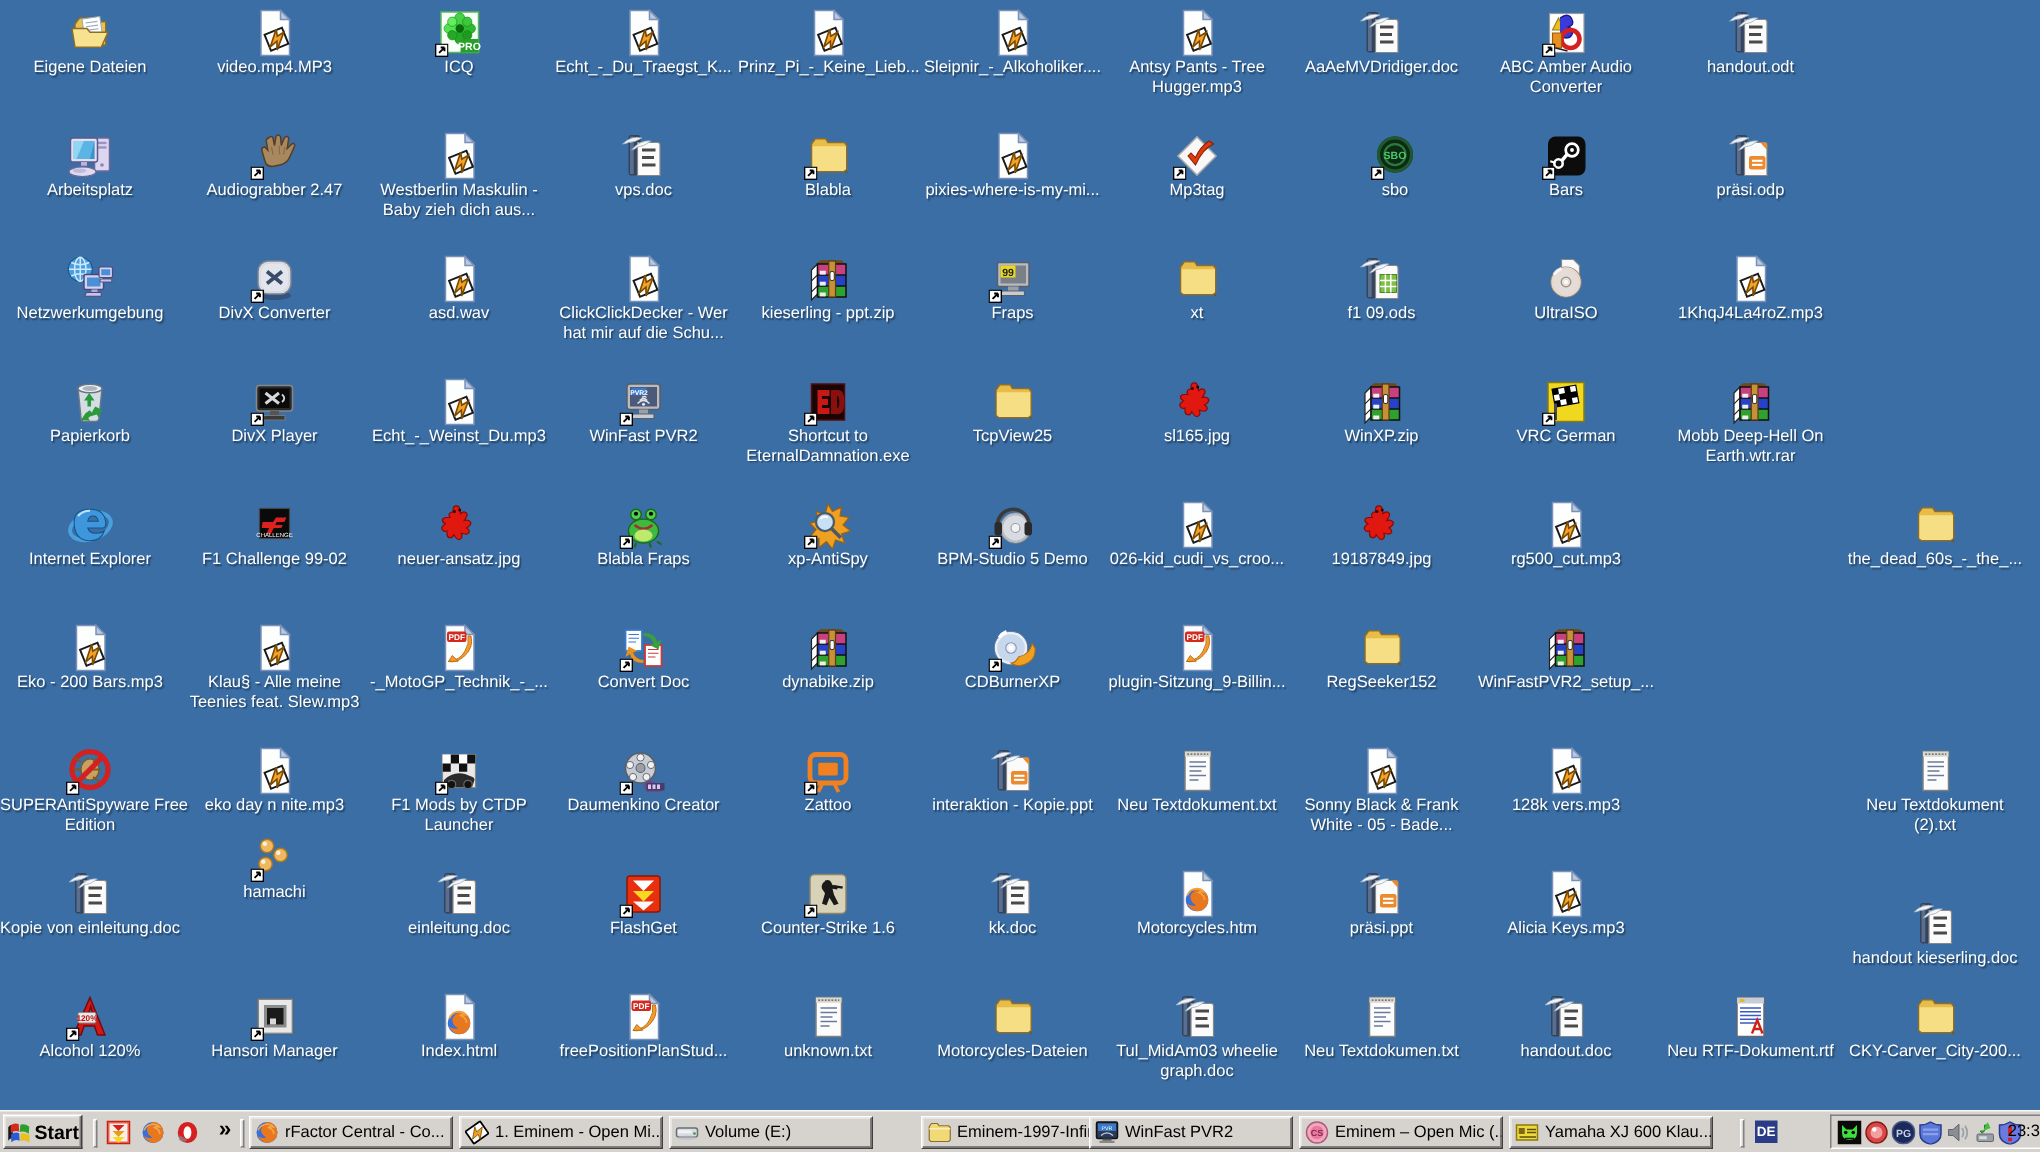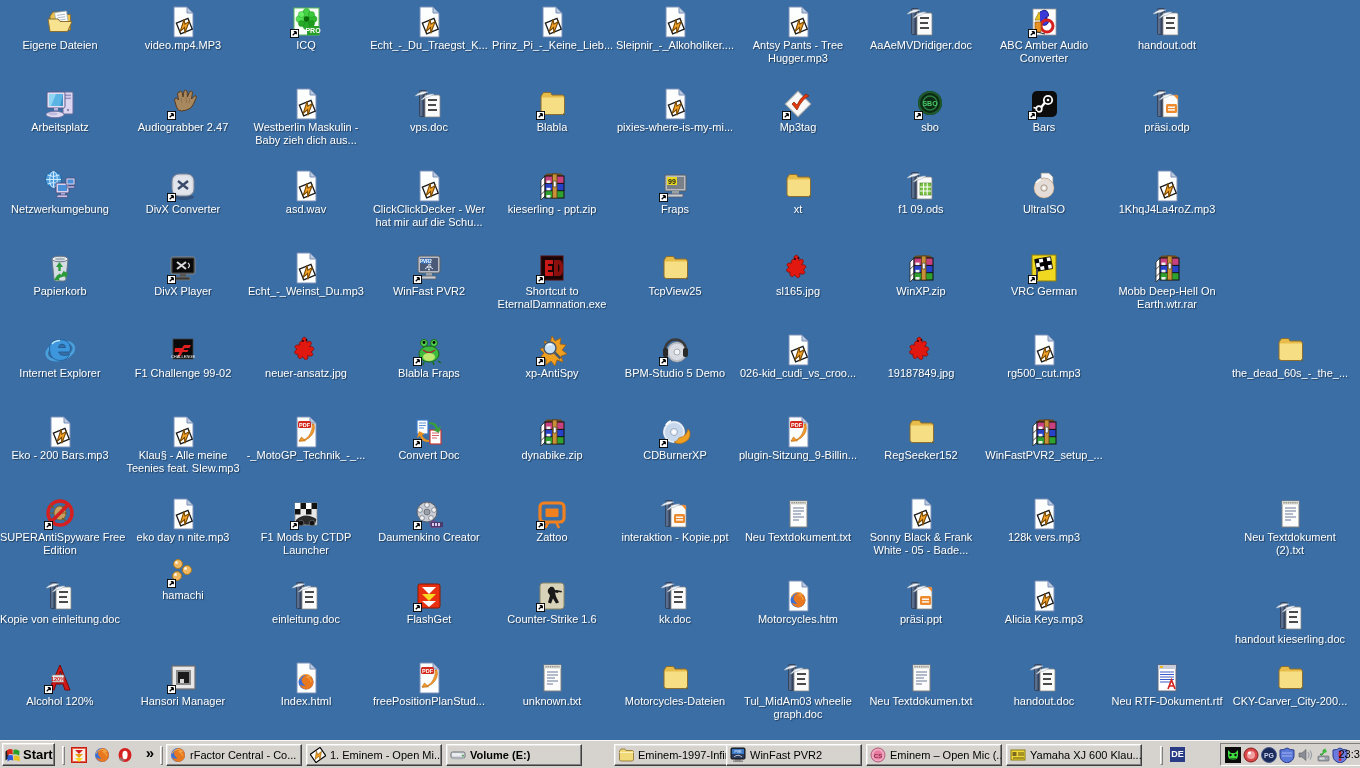--- a/index.html
+++ b/index.html
@@ -1411,21 +1411,21 @@
         </svg></span>
       <span class="tbt" style="font-weight:normal">1. Eminem - Open Mi...</span>
     </div>
     <div class="tbtn" style="left:446px;width:136px">
       <span class="tbi"><svg width="16" height="16" viewBox="0 0 16 16">
           <rect x="1" y="5" width="14" height="6" rx="1.5" fill="#d8dce2" stroke="#6a6e76"></rect>
           <rect x="2" y="6.5" width="9" height="2" fill="#f0f2f4"></rect>
           <circle cx="13" cy="8.7" r="0.9" fill="#3aa03a"></circle>
           <ellipse cx="8" cy="11.5" rx="7" ry="1.5" fill="#b8bcc2" opacity="0.6"></ellipse>
         </svg></span>
-      <span class="tbt" style="font-weight:bold">Volume (E:)</span>
+      <span class="tbt" style="font-weight:normal">Volume (E:)</span>
     </div>
     <div class="tbtn" style="left:614px;width:116px">
       <span class="tbi"><svg width="16" height="16" viewBox="0 0 16 16">
           <path d="M1.5 4 l1.5-2 h4 l1 1.5 h6.5 l1 1 V13 l-1 1 H2.5 l-1-1 z" fill="#f2d978" stroke="#8a6d2f" stroke-width="0.8"></path>
           <path d="M1.5 5.5 h14" stroke="#fbf0b8" stroke-width="1"></path>
         </svg></span>
       <span class="tbt" style="font-weight:normal">Eminem-1997-Infinit...</span>
     </div>
     <div class="tbtn" style="left:726px;width:136px">
       <span class="tbi"><svg width="16" height="16" viewBox="0 0 16 16">

